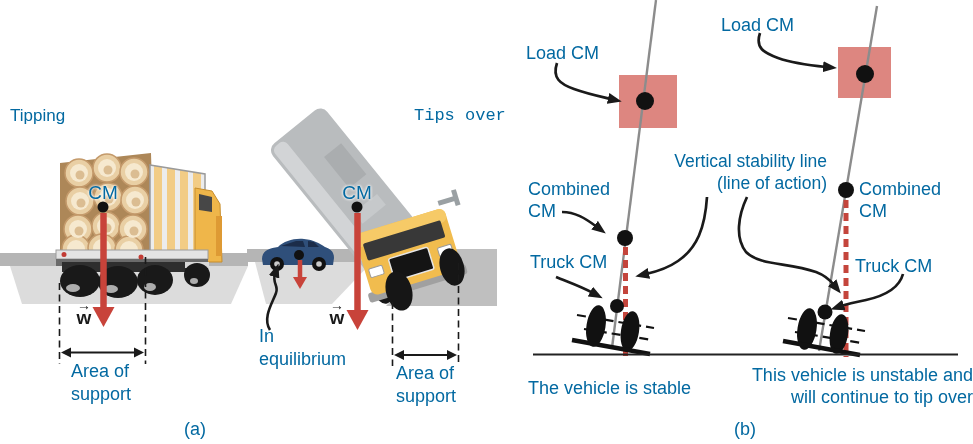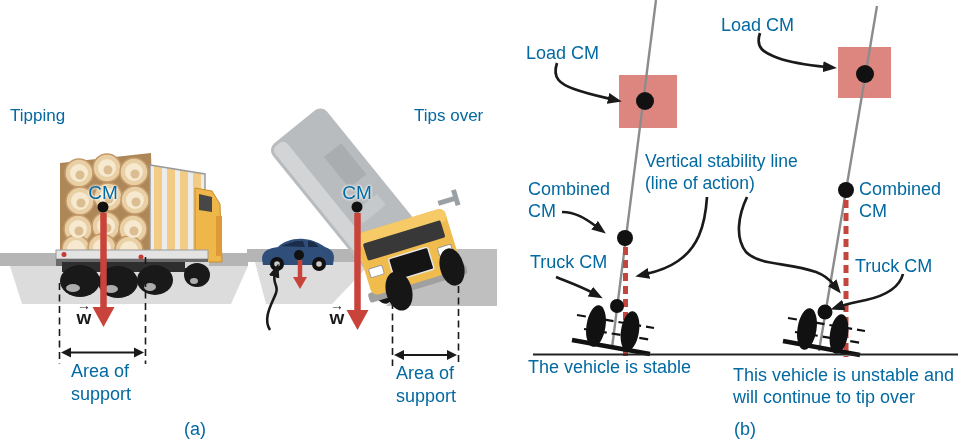--- a/index.html
+++ b/index.html
@@ -2,21 +2,21 @@
 <html><head>
 <meta charset="utf-8">
 <style>
   html,body{margin:0;padding:0;background:#fff;}
   #stage{position:relative;width:973px;height:444px;background:#ffffff;overflow:hidden;
          font-family:"Liberation Sans", sans-serif;color:#1a1a1a;}
   #art{position:absolute;left:0;top:0;}
   .lbl{position:absolute;font-size:18px;line-height:22px;color:#0369a1;white-space:pre-line;}
   .title{font-size:17px;}
   .cm{font-size:19px;text-align:center;text-shadow:0 0 3px #fff,0 0 3px #fff;}
-  .ctr{text-align:left;}
+  .ctr{text-align:right;}
   .tall{line-height:23px;}
   .vec{position:absolute;text-align:center;color:#1a1a1a;}
   .vec .ar{display:block;font-size:14px;line-height:8px;font-weight:bold;}
   .vec .lt{display:block;font-size:19px;line-height:18px;font-weight:bold;}
 </style>
 </head>
 <body>
 
 <div id="stage">
 
@@ -235,34 +235,36 @@
     <path d="M760,33 C755,48 764,53 778,58 C792,63 806,65 826,67" marker-end="url(#ah)"></path>
     <path d="M562,212 C575,212 585,218 597,227" marker-end="url(#ah)"></path>
     <path d="M556,277 C568,282 580,286 593,293" marker-end="url(#ah)"></path>
     <path d="M707,197 C705,228 697,248 678,261 C668,268 655,272 646,274" marker-end="url(#ah)"></path>
     <path d="M747,197 C738,216 735,238 746,252 C760,266 788,262 816,272 C824,275 830,280 834,285" marker-end="url(#ah)"></path>
     <path d="M903,274 C899,289 884,296 866,300 C856,302 847,304 841,306" marker-end="url(#ah)"></path>
   </g>
 </svg>
 
   <div class="lbl title" style="left:10px;top:105px;">Tipping</div>
-  <div class="lbl title" style="left:414px;top:105px;">Tips over</div>
+  <div class="lbl title" style="left:414px;top:105px;font-family:Liberation Mono, monospace;">Tips over</div>
 
   <div class="lbl cm" style="left:86px;top:182px;width:34px;">CM</div>
   <div class="lbl cm" style="left:340px;top:182px;width:34px;">CM</div>
 
   <div class="vec" style="left:70px;top:301px;width:28px;">
     <span class="ar">→</span>
     <span class="lt">w</span>
   </div>
   <div class="vec" style="left:323px;top:301px;width:28px;">
     <span class="ar">→</span>
     <span class="lt">w</span>
   </div>
 
+  <div class="lbl tall" style="left:259px;top:325px;">In
+equilibrium</div>
 
   <div class="lbl tall" style="left:71px;top:360px;">Area of
 support</div>
   <div class="lbl tall" style="left:396px;top:362px;">Area of
 support</div>
 
   <div class="lbl" style="left:184px;top:418px;">(a)</div>
   <div class="lbl" style="left:734px;top:418px;">(b)</div>
 
   <div class="lbl" style="left:526px;top:42px;">Load CM</div>
@@ -272,17 +274,17 @@
 (line of action)</div>
 
   <div class="lbl" style="left:528px;top:178px;">Combined
 CM</div>
   <div class="lbl" style="left:859px;top:178px;">Combined
 CM</div>
 
   <div class="lbl" style="left:530px;top:251px;">Truck CM</div>
   <div class="lbl" style="left:855px;top:255px;">Truck CM</div>
 
-  <div class="lbl" style="left:528px;top:356px;">The vehicle is stable</div>
+  <div class="lbl" style="left:528px;top:377px;">The vehicle is stable</div>
   <div class="lbl ctr" style="left:733px;top:364px;width:240px;">This vehicle is unstable and
 will continue to tip over</div>
 
 </div>
 
 </body></html>

